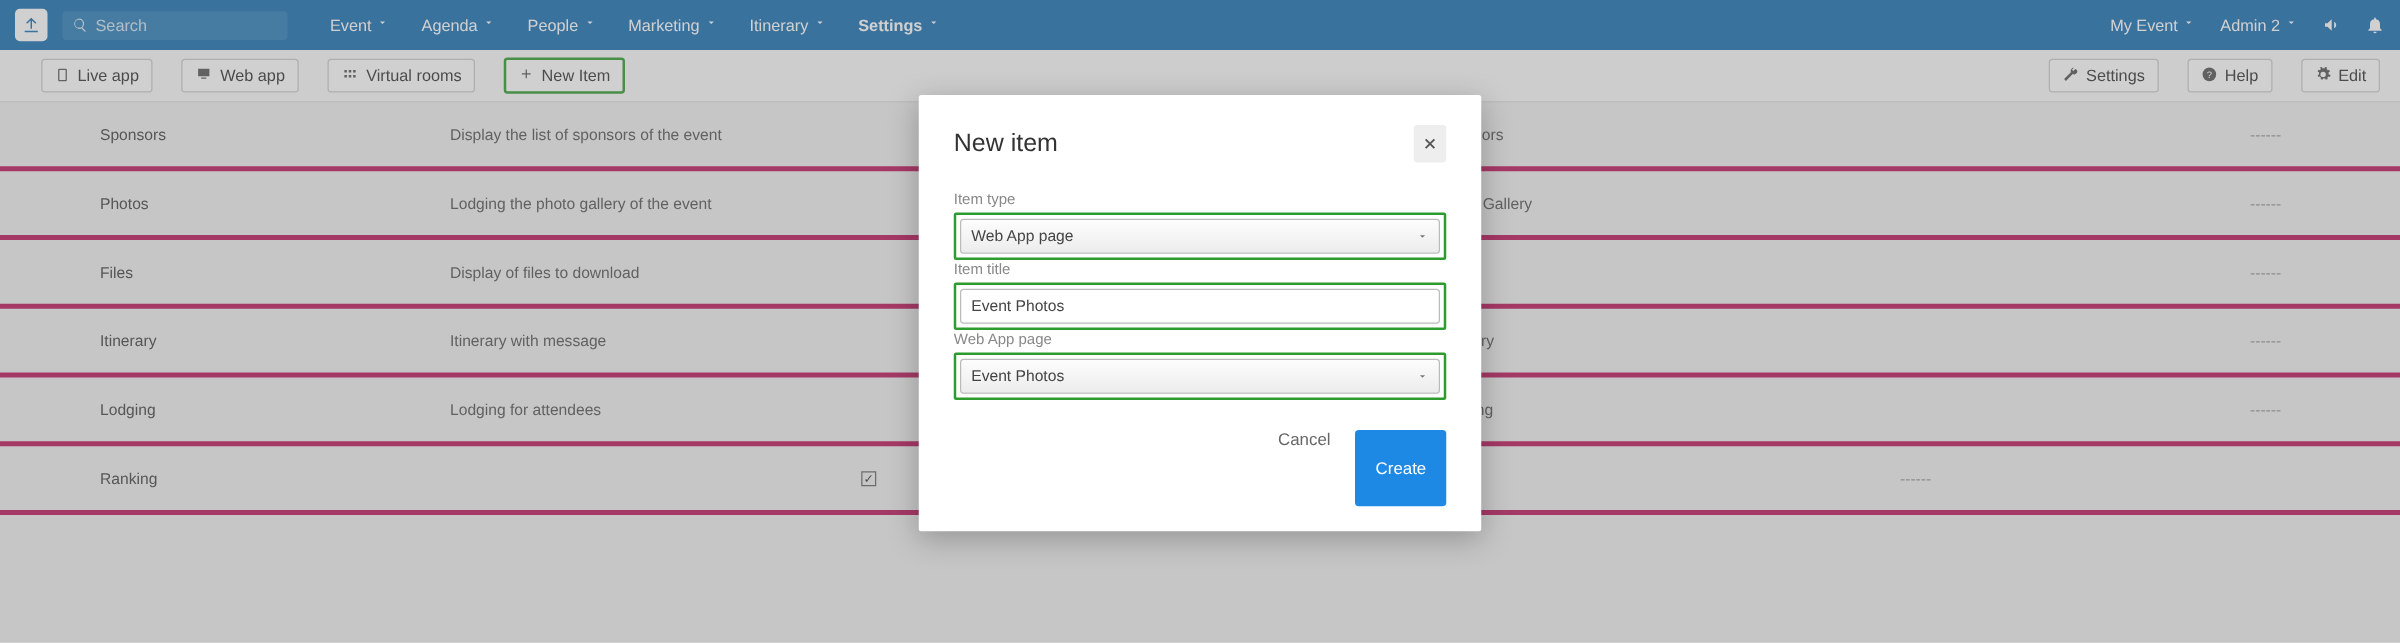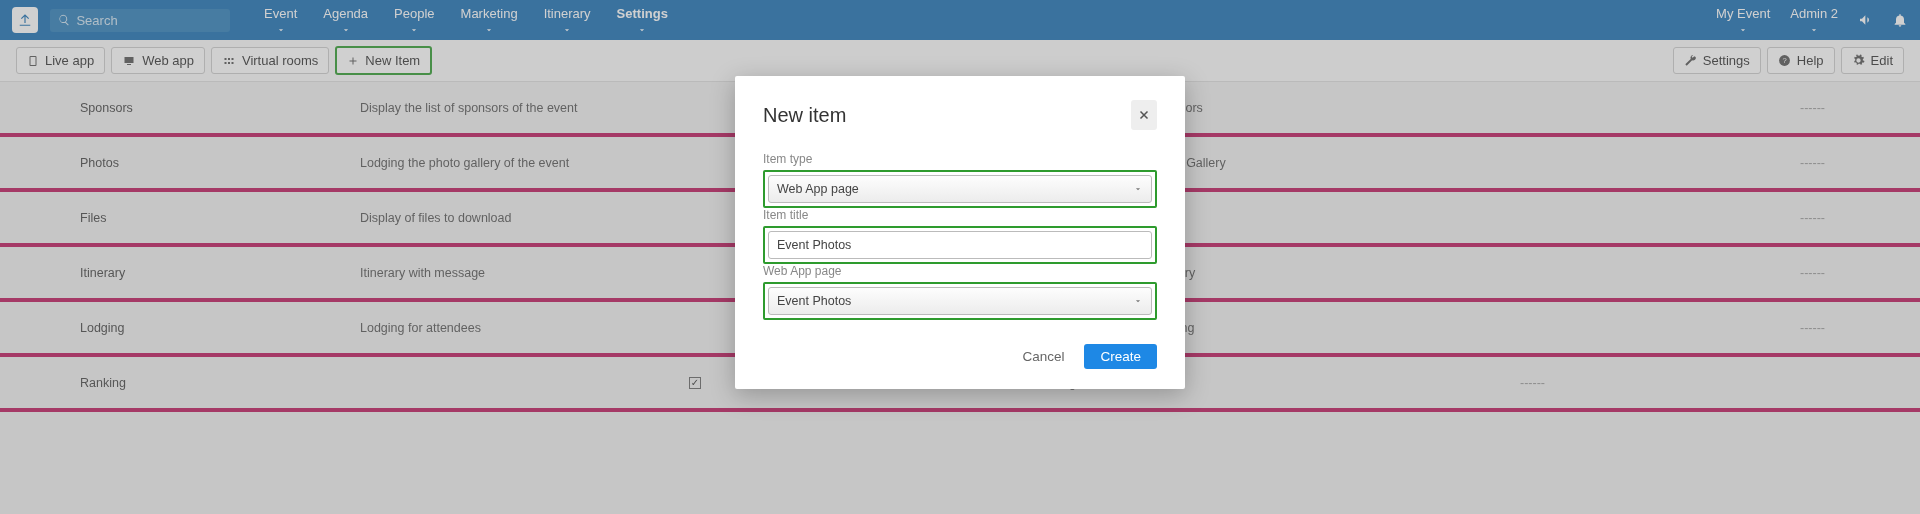--- a/index.html
+++ b/index.html
@@ -23,34 +23,34 @@
   .searchwrap {
     background: #2d7fb9; border-radius: 3px; display: flex; align-items: flex-start;
     padding: 4px 8px; width: 180px; margin-right: 24px; position: relative;
   }
   .searchwrap svg { margin-right: 6px; }
   .searchwrap input {
     background: transparent; border: none; color: #fff; outline: none; width: 100%; font-size: 13px;
   }
   .searchwrap input::placeholder { color: #cfe3f2; }
   .navitems { display: flex; gap: 6px; }
-  .navitem { display: flex; align-items: center; gap: 4px; padding: 0 10px; cursor: pointer; flex-direction: column; }
+  .navitem { display: flex; align-items: flex-start; gap: 4px; padding: 0 10px; cursor: pointer; }
   .navitem.active { font-weight: bold; }
   .navspacer { flex: 1; }
   .navicons { display: flex; align-items: center; gap: 18px; margin-left: 10px; }
 
   
   .toolbar {
     background: #fafafa; border-bottom: 1px solid #ddd; height: 42px;
     display: flex; align-items: center; padding: 0 16px; gap: 6px;
   }
   .tbtn {
     background: #fff; border: 1px solid #ccc; border-radius: 3px;
-    padding: 5px 10px; display: flex; align-items: center; gap: 6px;
-    font-size: 13px; color: #333; cursor: pointer;
+    padding: 5px 10px; display: flex; align-items: flex-start; gap: 6px;
+    font-size: 13px; color: #333; cursor: pointer; margin-left: 17px;
   }
   .tbtn.highlight { border: 2px solid #2e9b2e; }
   .tspacer { flex: 1; }
 
   
   .rows { position: relative; }
   .row {
     border-bottom: 4px solid #be185d; height: 55px;
     display: grid;
     grid-template-columns: 80px 280px 670px 120px 370px 1fr 120px;
@@ -89,24 +89,24 @@
   .select {
     width: 100%; height: 28px; border: 1px solid #bbb; border-radius: 3px;
     background: linear-gradient(#fdfdfd,#ececec);
     display: flex; align-items: center; justify-content: space-between;
     padding: 0 8px; font-size: 12.5px; color: #444; cursor: pointer;
   }
   .tinput {
     width: 100%; height: 28px; border: 1px solid #bbb; border-radius: 3px;
     padding: 0 8px; font-size: 12.5px; color: #444; outline: none;
   }
-  .modal-actions { display: flex; justify-content: flex-end; gap: 20px; margin-top: 24px; align-items: center; }
+  .modal-actions { display: flex; justify-content: flex-end; gap: 20px; margin-top: 24px; align-items: flex-start; }
   .btn-cancel { color: #666; font-size: 13.5px; cursor: pointer; }
   .btn-create {
-    background: #1e88e5; color: #fff; padding: 5px 16px; border-radius: 3px;
+    background: #1e88e5; color: #fff; padding: 23px 16px; border-radius: 3px;
     font-size: 13.5px; cursor: pointer;
   }
   .check { width:12px; height:12px; border:1px solid #666; display:inline-flex; align-items:center; justify-content:center; font-size:10px; color:#333; }
 </style>
 </head>
 <body>
 
 <div class="topnav">
   <div class="logo">
     <svg width="14" height="14" viewBox="0 0 24 24" fill="#1a6fb3">

